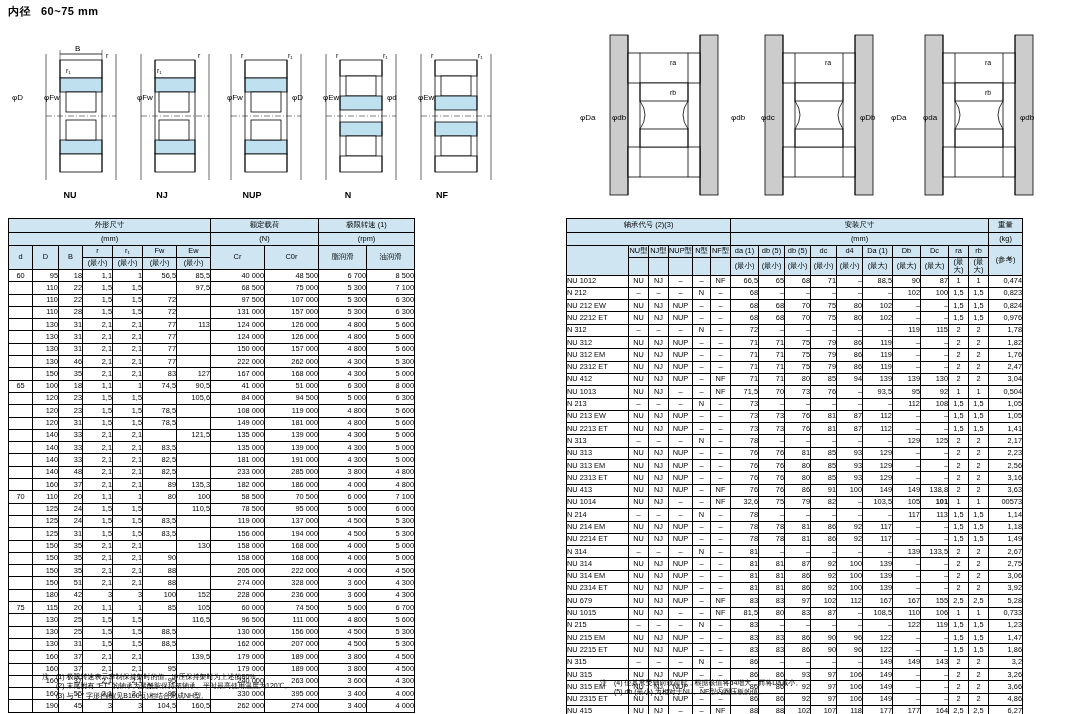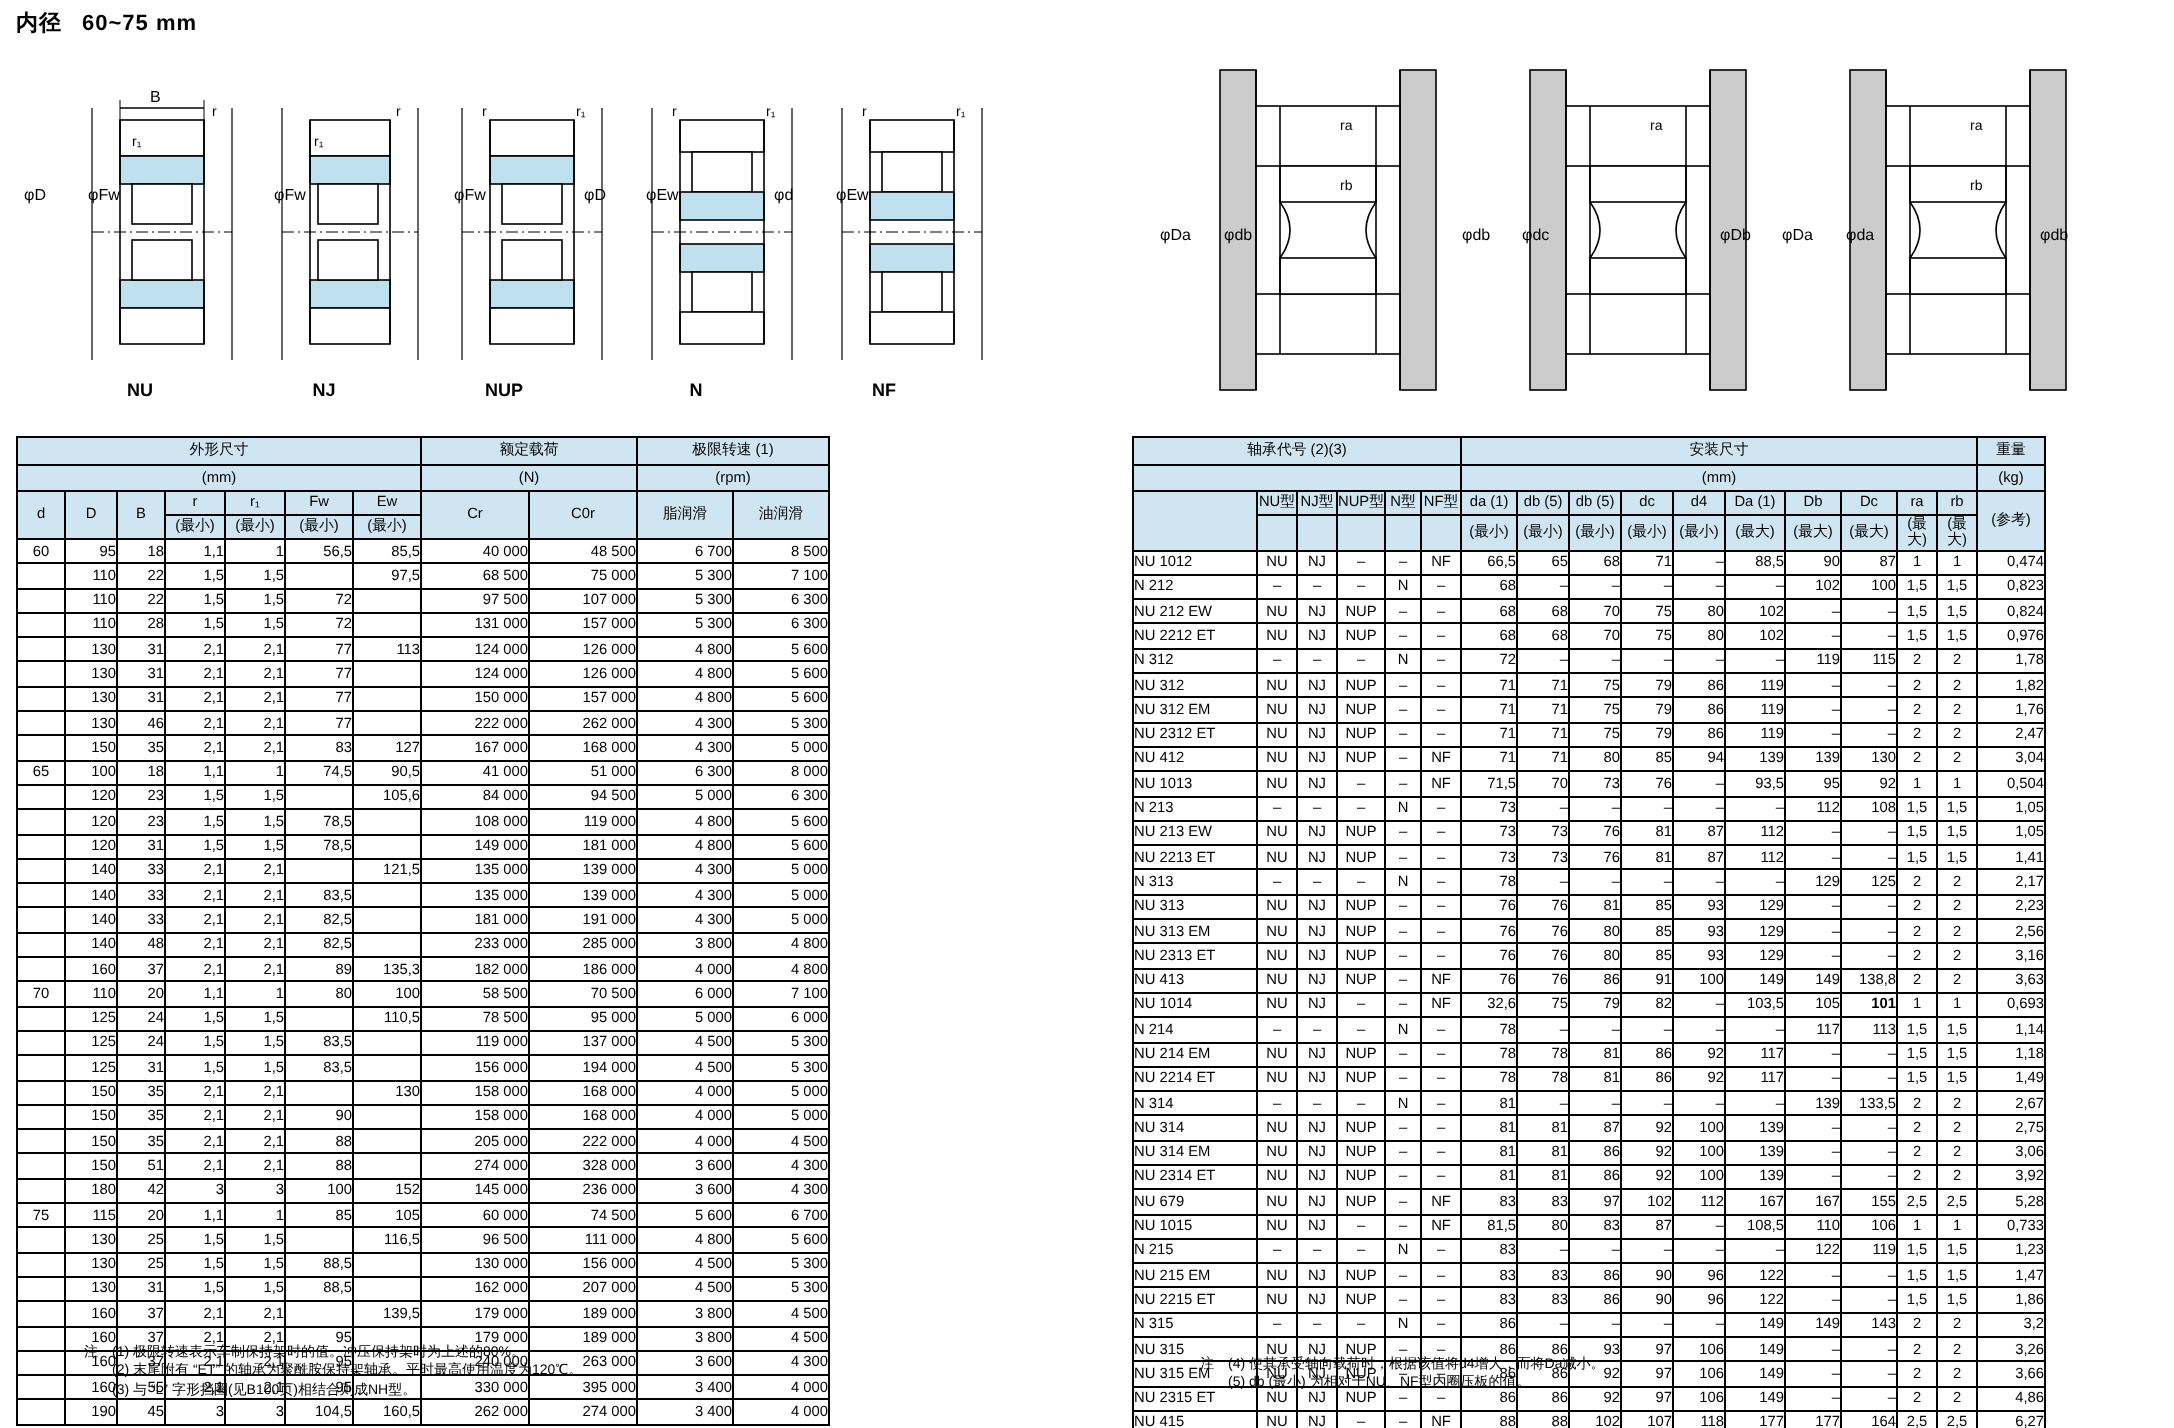--- a/index.html
+++ b/index.html
@@ -590,21 +590,21 @@
             <td class="num" style="height: 11.3px;">4 300</td>
           </tr>
           <tr style="border-bottom: 1px solid rgb(0, 0, 0);">
             <td class="ctr" style="height: 11.3px; border-bottom: 1px solid rgb(0, 0, 0);"></td>
             <td class="num" style="height: 11.3px; border-bottom: 1px solid rgb(0, 0, 0);">180</td>
             <td class="num" style="height: 11.3px; border-bottom: 1px solid rgb(0, 0, 0);">42</td>
             <td class="num" style="height: 11.3px; border-bottom: 1px solid rgb(0, 0, 0);">3</td>
             <td class="num" style="height: 11.3px; border-bottom: 1px solid rgb(0, 0, 0);">3</td>
             <td class="num" style="height: 11.3px; border-bottom: 1px solid rgb(0, 0, 0);">100</td>
             <td class="num" style="height: 11.3px; border-bottom: 1px solid rgb(0, 0, 0);">152</td>
-            <td class="num" style="height: 11.3px; border-bottom: 1px solid rgb(0, 0, 0);">145 000</td>
+            <td class="num" style="height: 11.3px; border-bottom: 1px solid rgb(0, 0, 0);">228 000</td>
             <td class="num" style="height: 11.3px; border-bottom: 1px solid rgb(0, 0, 0);">236 000</td>
             <td class="num" style="height: 11.3px; border-bottom: 1px solid rgb(0, 0, 0);">3 600</td>
             <td class="num" style="height: 11.3px; border-bottom: 1px solid rgb(0, 0, 0);">4 300</td>
           </tr>
           <tr>
             <td class="ctr" style="height: 11.3px;">75</td>
             <td class="num" style="height: 11.3px;">115</td>
             <td class="num" style="height: 11.3px;">20</td>
             <td class="num" style="height: 11.3px;">1,1</td>
             <td class="num" style="height: 11.3px;">1</td>
@@ -1151,21 +1151,21 @@
             <td class="num" style="height: 11.3px;">32,6</td>
             <td class="num" style="height: 11.3px;">75</td>
             <td class="num" style="height: 11.3px;">79</td>
             <td class="num" style="height: 11.3px;">82</td>
             <td class="num" style="height: 11.3px;">–</td>
             <td class="num" style="height: 11.3px;">103,5</td>
             <td class="num" style="height: 11.3px;">105</td>
             <td class="num" style="height: 11.3px; font-weight: bold;">101</td>
             <td class="ctr" style="height: 11.3px;">1</td>
             <td class="ctr" style="height: 11.3px;">1</td>
-            <td class="num" style="height: 11.3px;">0,693</td>
+            <td class="num" style="height: 11.3px;">00573</td>
           </tr>
           <tr>
             <td class="lft" style="height: 11.3px;">N   214</td>
             <td class="ctr" style="height: 11.3px;">–</td>
             <td class="ctr" style="height: 11.3px;">–</td>
             <td class="ctr" style="height: 11.3px;">–</td>
             <td class="ctr" style="height: 11.3px;">N</td>
             <td class="ctr" style="height: 11.3px;">–</td>
             <td class="num" style="height: 11.3px;">78</td>
             <td class="num" style="height: 11.3px;">–</td>

